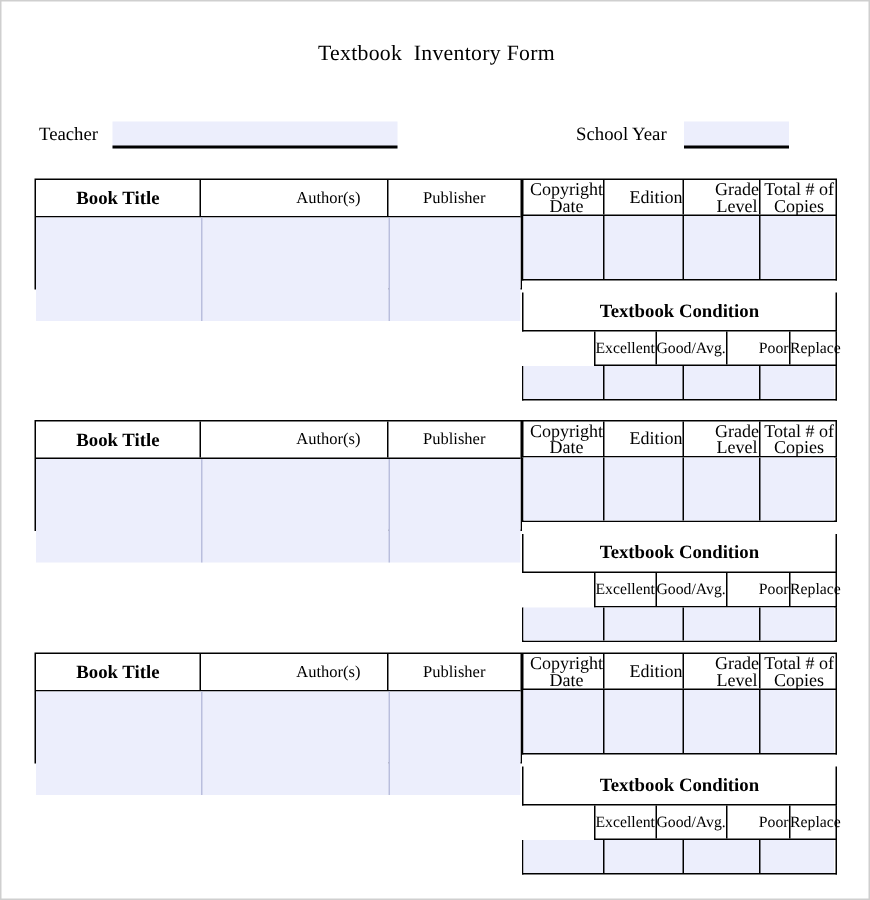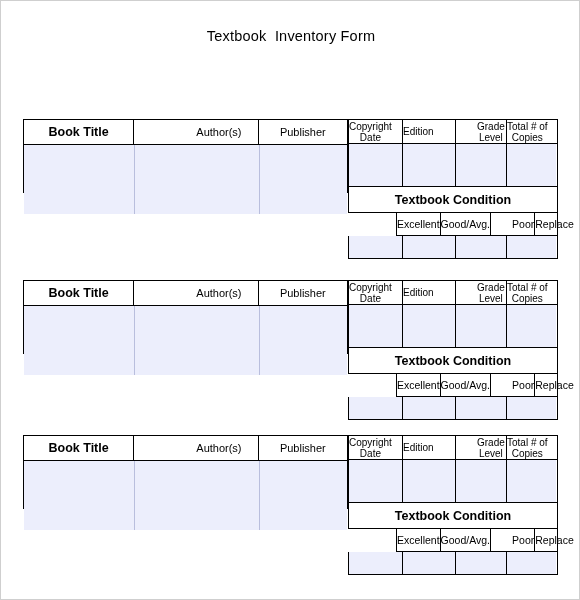--- a/index.html
+++ b/index.html
@@ -12,20 +12,21 @@
     color: #000000;
   }
   #page {
     position: relative;
     width: 580px;
     height: 600px;
     background: #ffffff;
     border: 1px solid #cfcfcf;
     box-sizing: border-box;
     overflow: hidden;
+    font-family: Liberation Serif, serif;
   }
 
   
   .form-title {
     position: absolute;
     left: 0;
     top: 27px;
     width: 580px;
     text-align: center;
     font-size: 14.5px;
@@ -122,23 +123,23 @@
   .rp-head {
     display: flex;
     height: 25px;
     border: 1.6px solid #000000;
     border-bottom: 1.6px solid #000000;
     box-sizing: border-box;
   }
   .rp-head > div {
     display: flex;
     align-items: center;
-    justify-content: flex-start;
+    justify-content: flex-end;
     text-align: center;
-    font-size: 10px;
+    font-size: 12px;
     line-height: 11px;
     box-sizing: border-box;
     height: 100%;
   }
   .rp-head > div + div { border-left: 1.6px solid #000000; }
 
   .rp-fill {
     display: flex;
     height: 43px;
     border-left: 1.6px solid #000000;
@@ -158,20 +159,21 @@
     border-left: 1.6px solid #000000;
     border-right: 1.6px solid #000000;
     border-bottom: 1.6px solid #000000;
     box-sizing: border-box;
     display: flex;
     align-items: center;
     justify-content: center;
     font-size: 12.5px;
     font-weight: 700;
     background: #ffffff;
+    margin-top: 8px;
   }
 
   .rp-cond-head {
     display: flex;
     height: 23px;
     border-left: 1.6px solid #000000;
     border-right: 1.6px solid #000000;
     border-bottom: 1.6px solid #000000;
     box-sizing: border-box;
     margin-left: 48px;
@@ -207,20 +209,27 @@
   .w3 { width: 51px; padding-left: 21px; }
   .w4 { width: 50px; }
 </style>
 </head>
 <body>
 
 <div id="page">
 
   <div class="form-title">Textbook  Inventory Form</div>
 
+  <div class="meta-row">
+    <span class="meta-label" id="teacher-label">Teacher</span>
+    <div class="meta-field" id="teacher-field"></div>
+
+    <span class="meta-label" id="school-year-label">School Year</span>
+    <div class="meta-field" id="school-year-field"></div>
+  </div>
 
   <div class="block" id="block-1">
 
     <div class="left-panel">
       <div class="lp-head">
         <div class="lp-c1">Book Title</div>
         <div class="lp-c2">Author(s)</div>
         <div class="lp-c3">Publisher</div>
       </div>
       <div class="lp-body">

